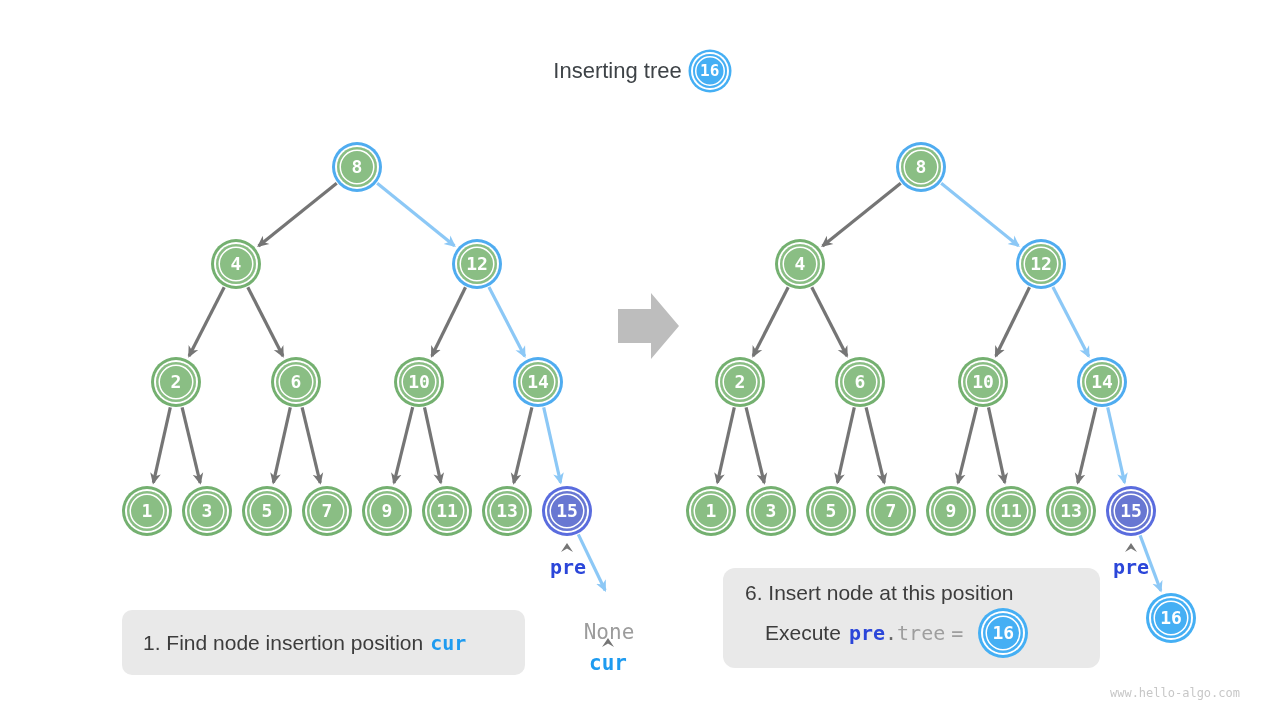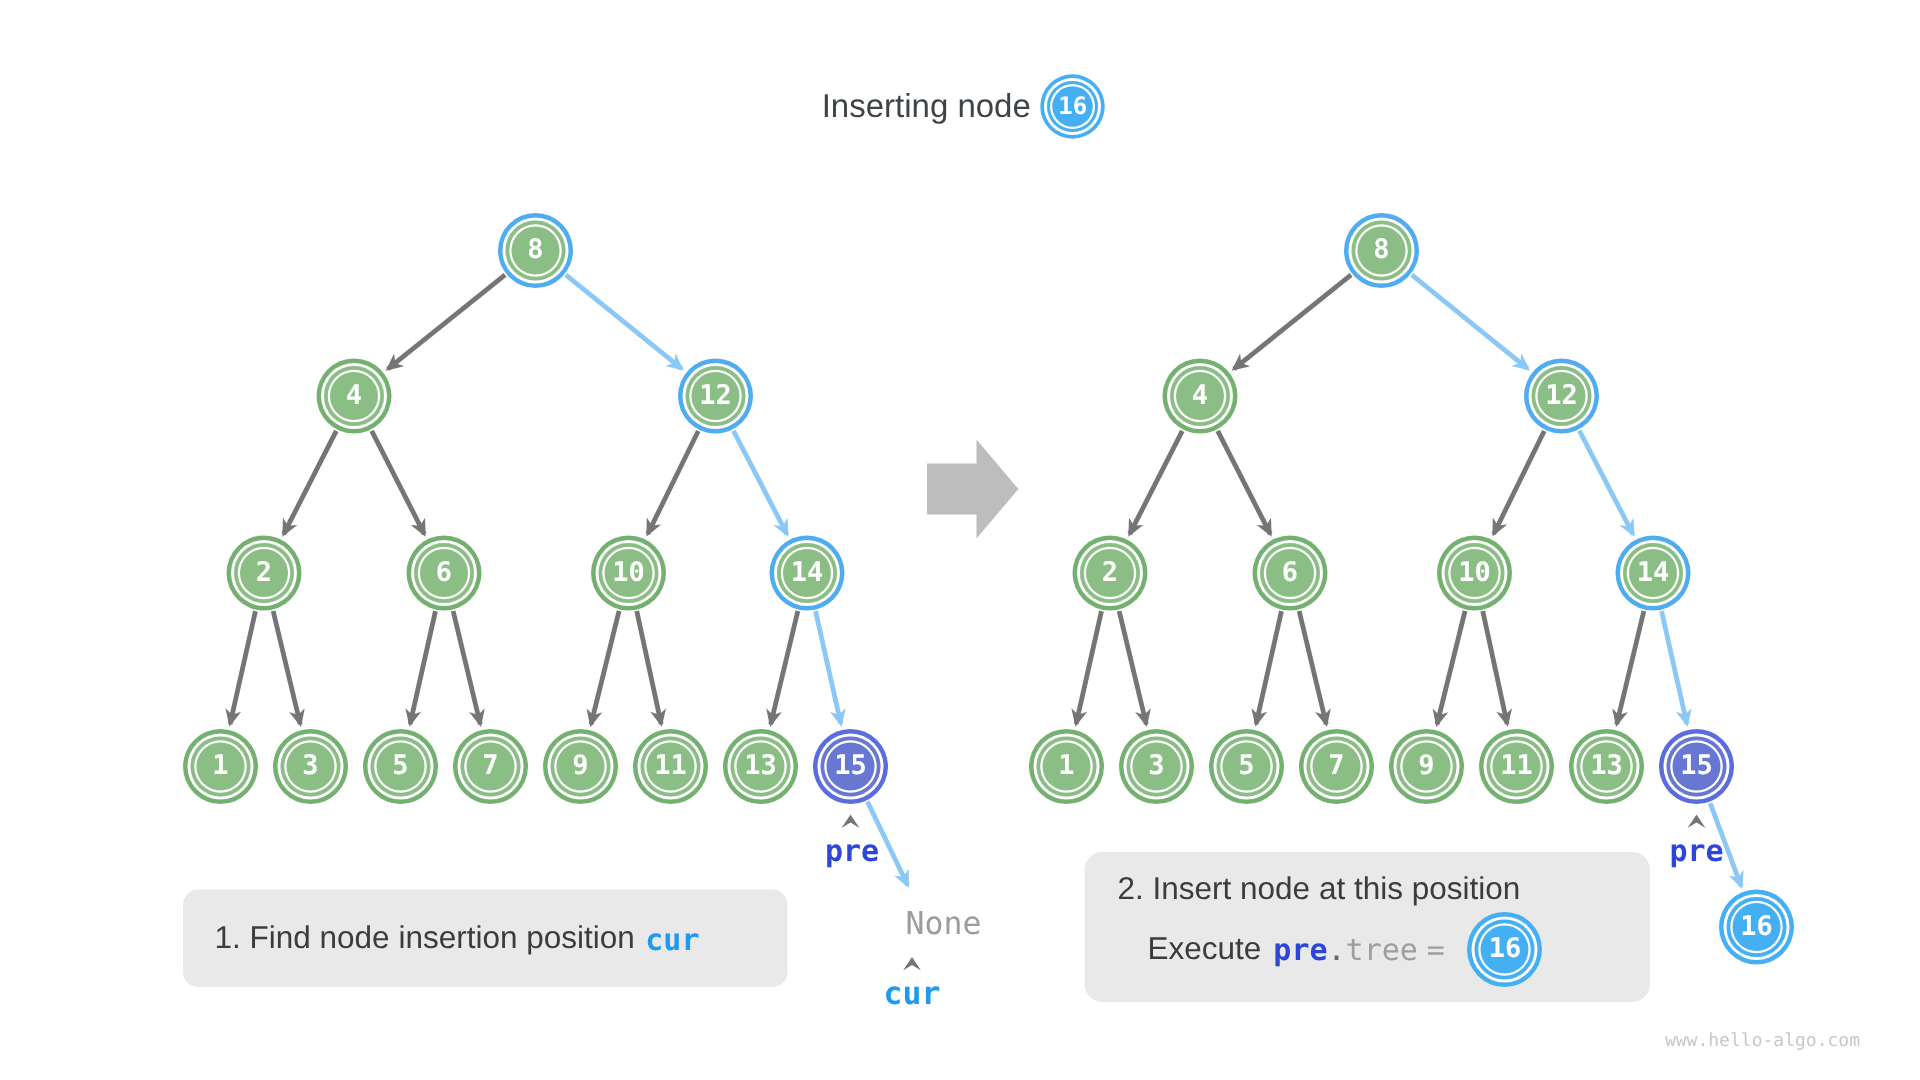--- a/index.html
+++ b/index.html
@@ -45,21 +45,21 @@
   
   .annot-label{position:absolute;transform:translate(-50%,-50%);white-space:nowrap;
         font-family:"DejaVu Sans Mono",monospace;font-weight:700;font-size:20px;line-height:1;}
   .annot-label.pre{color:var(--label-pre);}
   .annot-label.cur{color:var(--label-cur);font-size:21px;}
   .annot-label.none{color:var(--label-none);font-weight:400;font-size:21px;}
   .caret{position:absolute;transform:translate(-50%,-50%);line-height:0;}
 
   
   .caption{position:absolute;background:var(--caption-bg);color:var(--caption-text);}
-  .caption1{left:122px;top:593px;width:403px;height:65px;border-radius:10px;
+  .caption1{left:122px;top:610px;width:403px;height:65px;border-radius:10px;
         display:flex;align-items:center;padding-left:21px;box-sizing:border-box;font-size:21px;}
   .caption1 .code{margin-left:7px;}
   .caption2{left:723px;top:568px;width:377px;height:100px;border-radius:12px;
         box-sizing:border-box;padding:13px 0 0 22px;font-size:21px;}
   .cap-line2{display:flex;align-items:center;height:52px;margin-left:20px;margin-top:2px;}
   .code{font-family:"DejaVu Sans Mono",monospace;font-weight:700;font-size:20px;}
   .code.cur{color:var(--label-cur);}
   .code.pre{color:var(--label-pre);margin-left:8px;}
   .code.dot{color:var(--code-dot);font-weight:400;}
   .code.gray{color:var(--code-gray);font-weight:400;}
@@ -68,21 +68,21 @@
 
   .watermark{position:absolute;right:40px;bottom:20px;font-family:"DejaVu Sans Mono",monospace;
         font-size:12px;color:var(--watermark);}
 </style>
 </head>
 <body>
 
 <div class="stage">
 
   <div class="title">
-    <span>Inserting node</span>
+    <span>Inserting tree</span>
     <span class="node inline new small">
         <span>16</span>
       </span>
   </div>
 
   <svg id="edge-layer" viewBox="0 0 1280 720" xmlns="http://www.w3.org/2000/svg">
     <defs>
       <marker id="ah-gray" viewBox="0 0 10 10" refX="7.5" refY="5" markerWidth="4" markerHeight="4" orient="auto" markerUnits="strokeWidth">
         <path d="M0,0.8 L9,5 L0,9.2 L2.6,5 Z"></path>
       </marker>
@@ -154,38 +154,38 @@
       <div class="node normal" style="left: 1011px; top: 511px;">11</div>
       <div class="node normal" style="left: 1071px; top: 511px;">13</div>
       <div class="node pre" style="left: 1131px; top: 511px;">15</div>
       <div class="node new" style="left: 1171px; top: 618px;">16</div>
     </div>
   <div id="annot-layer">
       <div class="caret" style="left: 567px; top: 547px;"><svg width="14" height="10" viewBox="0 0 14 10">
           <polygon points="1,10 7,1 13,10 7,6.4" fill="#757575"></polygon>
         </svg></div>
       <div class="annot-label pre" style="left: 568px; top: 567px;">pre</div>
-      <div class="annot-label none" style="left: 609px; top: 616px; margin-left: 20px;">None</div>
+      <div class="annot-label none" style="left: 609px; top: 632px;">None</div>
       <div class="caret" style="left: 608px; top: 642px;"><svg width="14" height="10" viewBox="0 0 14 10">
           <polygon points="1,10 7,1 13,10 7,6.4" fill="#757575"></polygon>
         </svg></div>
       <div class="annot-label cur" style="left: 608px; top: 663px;">cur</div>
       <div class="caret" style="left: 1131px; top: 547px;"><svg width="14" height="10" viewBox="0 0 14 10">
           <polygon points="1,10 7,1 13,10 7,6.4" fill="#757575"></polygon>
         </svg></div>
       <div class="annot-label pre" style="left: 1131px; top: 567px;">pre</div>
     </div>
 
   <div class="caption caption1">
     <span>1. Find node insertion position</span>
     <span class="code cur">cur</span>
   </div>
 
   <div class="caption caption2">
-    <div class="cap-line1">2. Insert node at this position</div>
+    <div class="cap-line1">6. Insert node at this position</div>
     <div class="cap-line2">
       <span>Execute</span>
       <span class="code pre">pre</span>
       <span class="code dot">.</span>
       <span class="code gray">tree</span>
       <span class="code gray eq">=</span>
       <span class="node inline new">
           <span>16</span>
         </span>
     </div>

